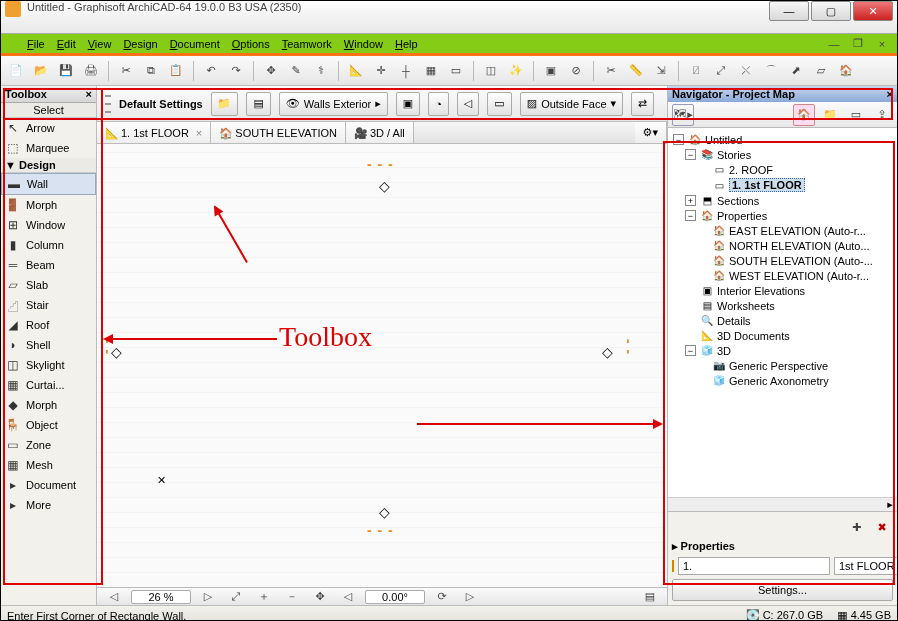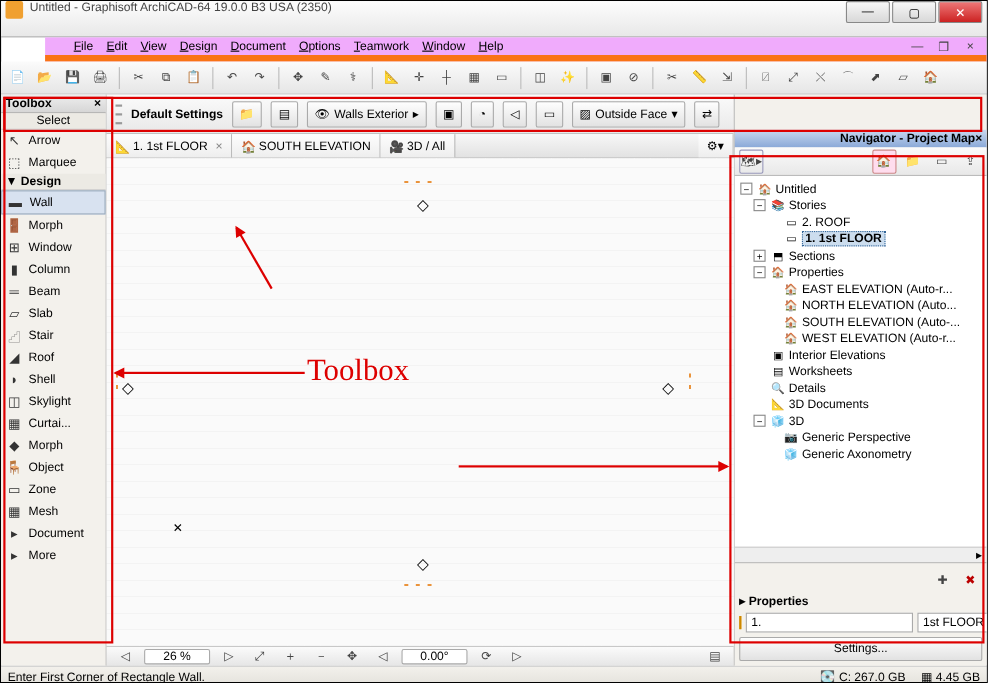--- a/index.html
+++ b/index.html
@@ -3,21 +3,21 @@
 <meta charset="utf-8">
 <style>
 * { box-sizing: border-box; margin: 0; padding: 0; font-family: "Segoe UI", Tahoma, sans-serif; font-size: 11px; }
 body { background: #fff; width: 898px; height: 621px; overflow: hidden; position: relative; border: 1px solid #000; }
 .titlebar { height: 33px; background: linear-gradient(#fdfdfd,#e8e8e8); display:flex; align-items:flex-start; padding:0 4px; border-bottom:1px solid #aaa; }
 .titlebar .app-icon { width:16px; height:16px; background:#f0a030; border-radius:2px; margin-right:6px; }
 .titlebar .title { flex:1; color:#444; }
 .winbtns { display:flex; gap:2px; }
 .winbtn { width:40px; height:20px; background:linear-gradient(#f7f7f7,#d8d8d8); border:1px solid #888; border-radius:2px; display:flex; align-items:center; justify-content:center; }
 .winbtn.close { background:linear-gradient(#e77,#c22); color:#fff; }
-.menubar { height:22px; display:flex; align-items:center; padding:0 4px; gap:2px; background:#f0abfc; border-bottom:6px solid #f97316;margin-left:40px; }
+.menubar { height:22px; display:flex; align-items:center; padding:0 4px; gap:2px; background:#84cc16; border-bottom:3px solid #f97316; }
 .menubar .m { padding:2px 6px; }
 .menubar .m u { text-decoration: underline; }
 .toolbar { height:30px; background:linear-gradient(#fbfbfb,#e6e6e6); border-bottom:1px solid #bbb; display:flex; align-items:center; padding:0 4px; gap:3px; }
 .tbtn { width:22px; height:22px; border:1px solid transparent; border-radius:2px; display:flex; align-items:center; justify-content:center; color:#444; }
 .sep { width:1px; height:20px; background:#bbb; margin:0 3px; }
 .main { display:flex; height:calc(100% - 28px - 22px - 30px - 20px); position:relative; }
 .toolbox { width:96px; background:#f3f1ec; border-right:1px solid #bbb; display:flex; flex-direction:column; }
 .toolbox-hdr { background:linear-gradient(#eee,#d6d6d6); border-bottom:1px solid #aaa; padding:2px 4px; font-weight:bold; display:flex; justify-content:space-between; align-items:center; font-size:11px;}
 .tool-group { padding:1px 4px; background:#eceae4; border-bottom:1px solid #ccc; font-size:11px; text-align:center; }
 .tool-item { display:flex; align-items:center; gap:5px; padding:2px 4px; cursor:pointer; font-size:11px; }
@@ -34,21 +34,21 @@
 .marker { position:absolute; font-size:14px; color:#000; }
 .orange-dash { color:#e98a2a; font-weight:bold; letter-spacing:1px; }
 .annot { position:absolute; color:#d00; font-size:28px; font-family: Georgia, serif; white-space:nowrap; pointer-events:none; }
 .arrow-line { position:absolute; height:2px; background:#d00; pointer-events:none; }
 .arrow-line::after { content:""; position:absolute; right:-2px; top:-4px; border-left:10px solid #d00; border-top:5px solid transparent; border-bottom:5px solid transparent; }
 .arrow-line.left::after { right:auto; left:-2px; border-left:none; border-right:10px solid #d00; }
 .red-box { position:absolute; border:2px solid #d00; pointer-events:none; }
 .bottombar { height:18px; background:linear-gradient(#fbfbfb,#e6e6e6); border-top:1px solid #bbb; display:flex; align-items:center; padding:0 6px; gap:6px; }
 .zoomslot { width:60px; text-align:center; border:1px solid #aaa; background:#fff; height:14px; line-height:12px; border-radius:2px; }
 .navigator { width:230px; background:#f3f1ec; border-left:1px solid #bbb; display:flex; flex-direction:column; }
-.nav-hdr { background:linear-gradient(#c9d8ef,#8aa9d8); color:#000; padding:2px 4px; font-weight:bold; display:flex; justify-content:flex-end; align-items:center; font-size:11px;margin-top:32px;}
+.nav-hdr { background:linear-gradient(#c9d8ef,#8aa9d8); color:#000; padding:2px 4px; font-weight:bold; display:flex; justify-content:space-between; align-items:center; font-size:11px;}
 .nav-toolbar { height:26px; border-bottom:1px solid #bbb; display:flex; align-items:center; padding:0 4px; gap:4px; background:linear-gradient(#fbfbfb,#e8e8e8); }
 .nav-tree { flex:1; overflow:auto; padding:4px 2px; background:#fff; }
 .tree-row { display:flex; align-items:center; gap:3px; padding:1px 0; white-space:nowrap; font-size:11px; }
 .tree-row .ind { display:inline-block; }
 .tree-row .sel { background:#cde; border:1px dotted #369; padding:0 2px; }
 .tree-ico { width:13px; height:13px; display:inline-flex; align-items:center; justify-content:center; font-size:10px;}
 .nav-props { border-top:1px solid #bbb; padding:4px; background:#f3f1ec; }
 .prop-hdr { font-weight:bold; padding:2px 0; }
 .prop-row { display:flex; align-items:center; gap:4px; margin-top:2px; }
 .prop-input { flex:1; height:18px; border:1px solid #aaa; background:#fff; padding:0 4px; }

